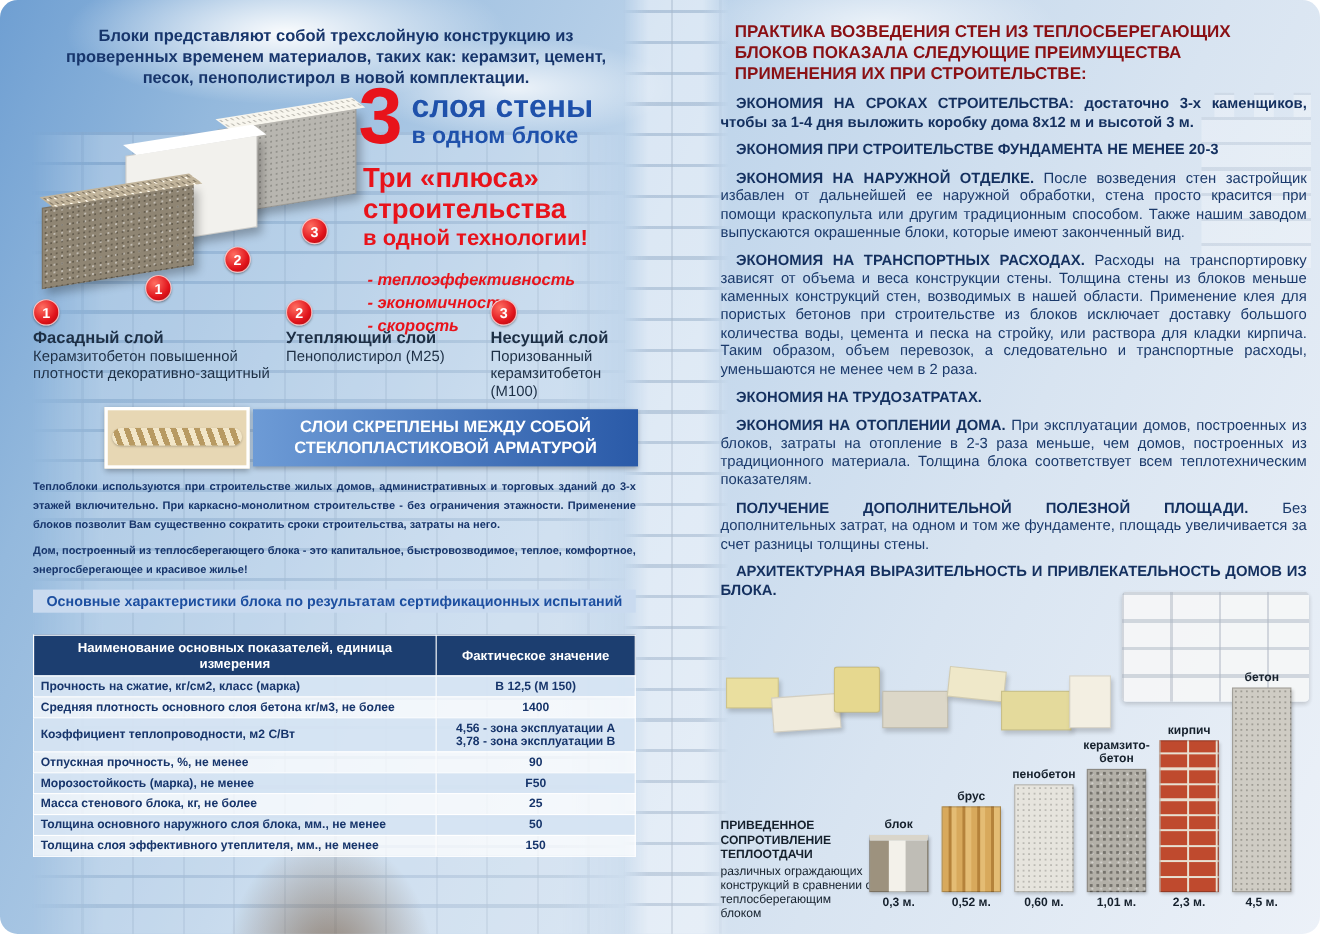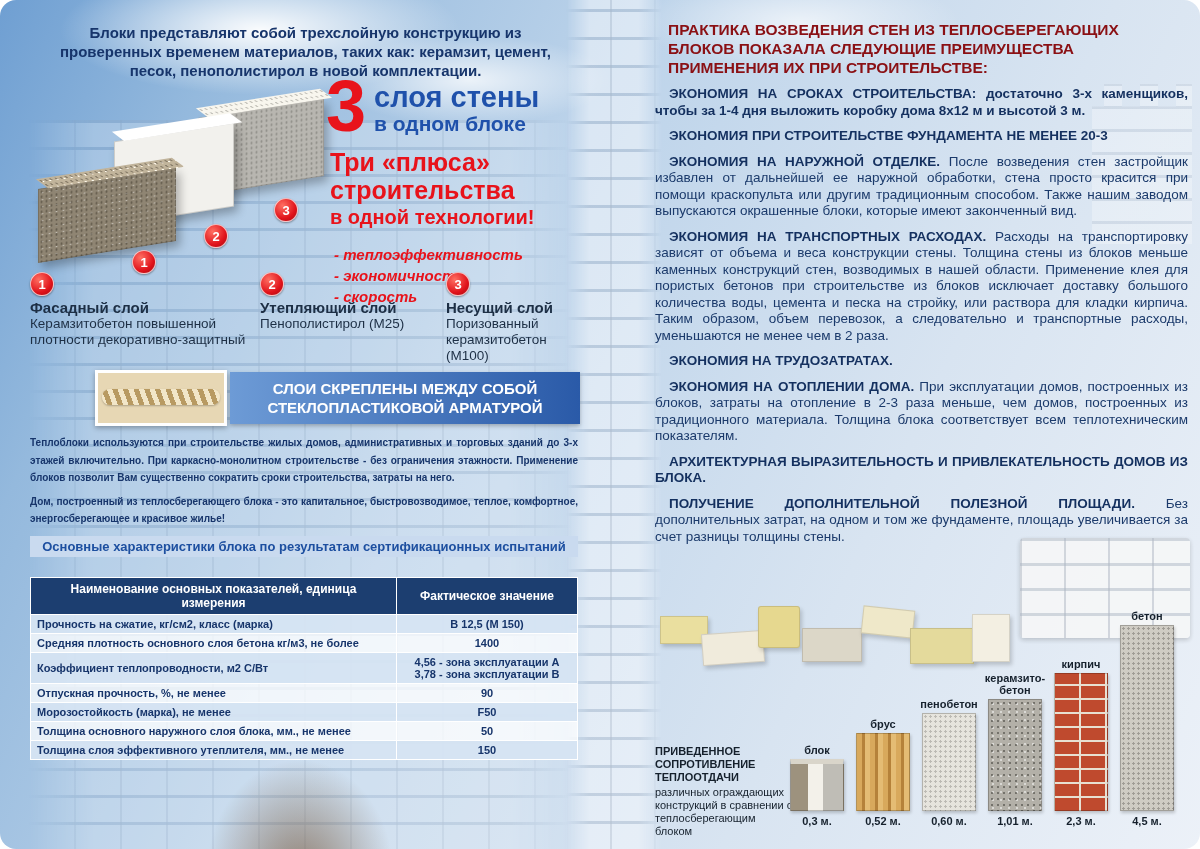--- a/index.html
+++ b/index.html
@@ -253,20 +253,24 @@
             </tr>
           <tr>
               <td>Отпускная прочность, %, не менее</td>
               <td class="val">90</td>
             </tr>
           <tr>
               <td>Морозостойкость (марка), не менее</td>
               <td class="val">F50</td>
             </tr>
           <tr>
+              <td>Масса стенового блока, кг, не более</td>
+              <td class="val">25</td>
+            </tr>
+          <tr>
               <td>Толщина основного наружного слоя блока, мм., не менее</td>
               <td class="val">50</td>
             </tr>
           <tr>
               <td>Толщина слоя эффективного утеплителя, мм., не менее</td>
               <td class="val">150</td>
             </tr>
         </tbody>
       </table>
     </div>
@@ -282,24 +286,24 @@
       <p class="sec"><b>ЭКОНОМИЯ ПРИ СТРОИТЕЛЬСТВЕ ФУНДАМЕНТА НЕ МЕНЕЕ 20-3</b>
         <span></span></p>
       <p class="sec"><b>ЭКОНОМИЯ НА НАРУЖНОЙ ОТДЕЛКЕ.</b>
         <span>После возведения стен застройщик избавлен от дальнейшей ее наружной обработки, стена просто красится при помощи краскопульта или другим традиционным способом. Также нашим заводом выпускаются окрашенные блоки, которые имеют законченный вид.</span></p>
       <p class="sec"><b>ЭКОНОМИЯ НА ТРАНСПОРТНЫХ РАСХОДАХ.</b>
         <span>Расходы на транспортировку зависят от объема и веса конструкции стены. Толщина стены из блоков меньше каменных конструкций стен, возводимых в нашей области. Применение клея для пористых бетонов при строительстве из блоков исключает доставку большого количества воды, цемента и песка на стройку, или раствора для кладки кирпича. Таким образом, объем перевозок, а следовательно и транспортные расходы, уменьшаются не менее чем в 2 раза.</span></p>
       <p class="sec"><b>ЭКОНОМИЯ НА ТРУДОЗАТРАТАХ.</b>
         <span></span></p>
       <p class="sec"><b>ЭКОНОМИЯ НА ОТОПЛЕНИИ ДОМА.</b>
         <span>При эксплуатации домов, построенных из блоков, затраты на отопление в 2-3 раза меньше, чем домов, построенных из традиционного материала. Толщина блока соответствует всем теплотехническим показателям.</span></p>
+      <p class="sec"><b>ПОЛУЧЕНИЕ ДОПОЛНИТЕЛЬНОЙ ПОЛЕЗНОЙ ПЛОЩАДИ.</b>
+        <span>Без дополнительных затрат, на одном и том же фундаменте, площадь увеличивается за счет разницы толщины стены.</span></p>
       <p class="sec"><b>АРХИТЕКТУРНАЯ ВЫРАЗИТЕЛЬНОСТЬ И ПРИВЛЕКАТЕЛЬНОСТЬ ДОМОВ ИЗ БЛОКА.</b>
         <span></span></p>
-      <p class="sec"><b>ПОЛУЧЕНИЕ ДОПОЛНИТЕЛЬНОЙ ПОЛЕЗНОЙ ПЛОЩАДИ.</b>
-        <span>Без дополнительных затрат, на одном и том же фундаменте, площадь увеличивается за счет разницы толщины стены.</span></p>
     </div>
 
     <div class="arch-blocks">
       <span class="a1"></span>
       <span class="a2"></span>
       <span class="a3"></span>
       <span class="a4"></span>
       <span class="a5"></span>
       <span class="a6"></span>
       <span class="a7"></span>

